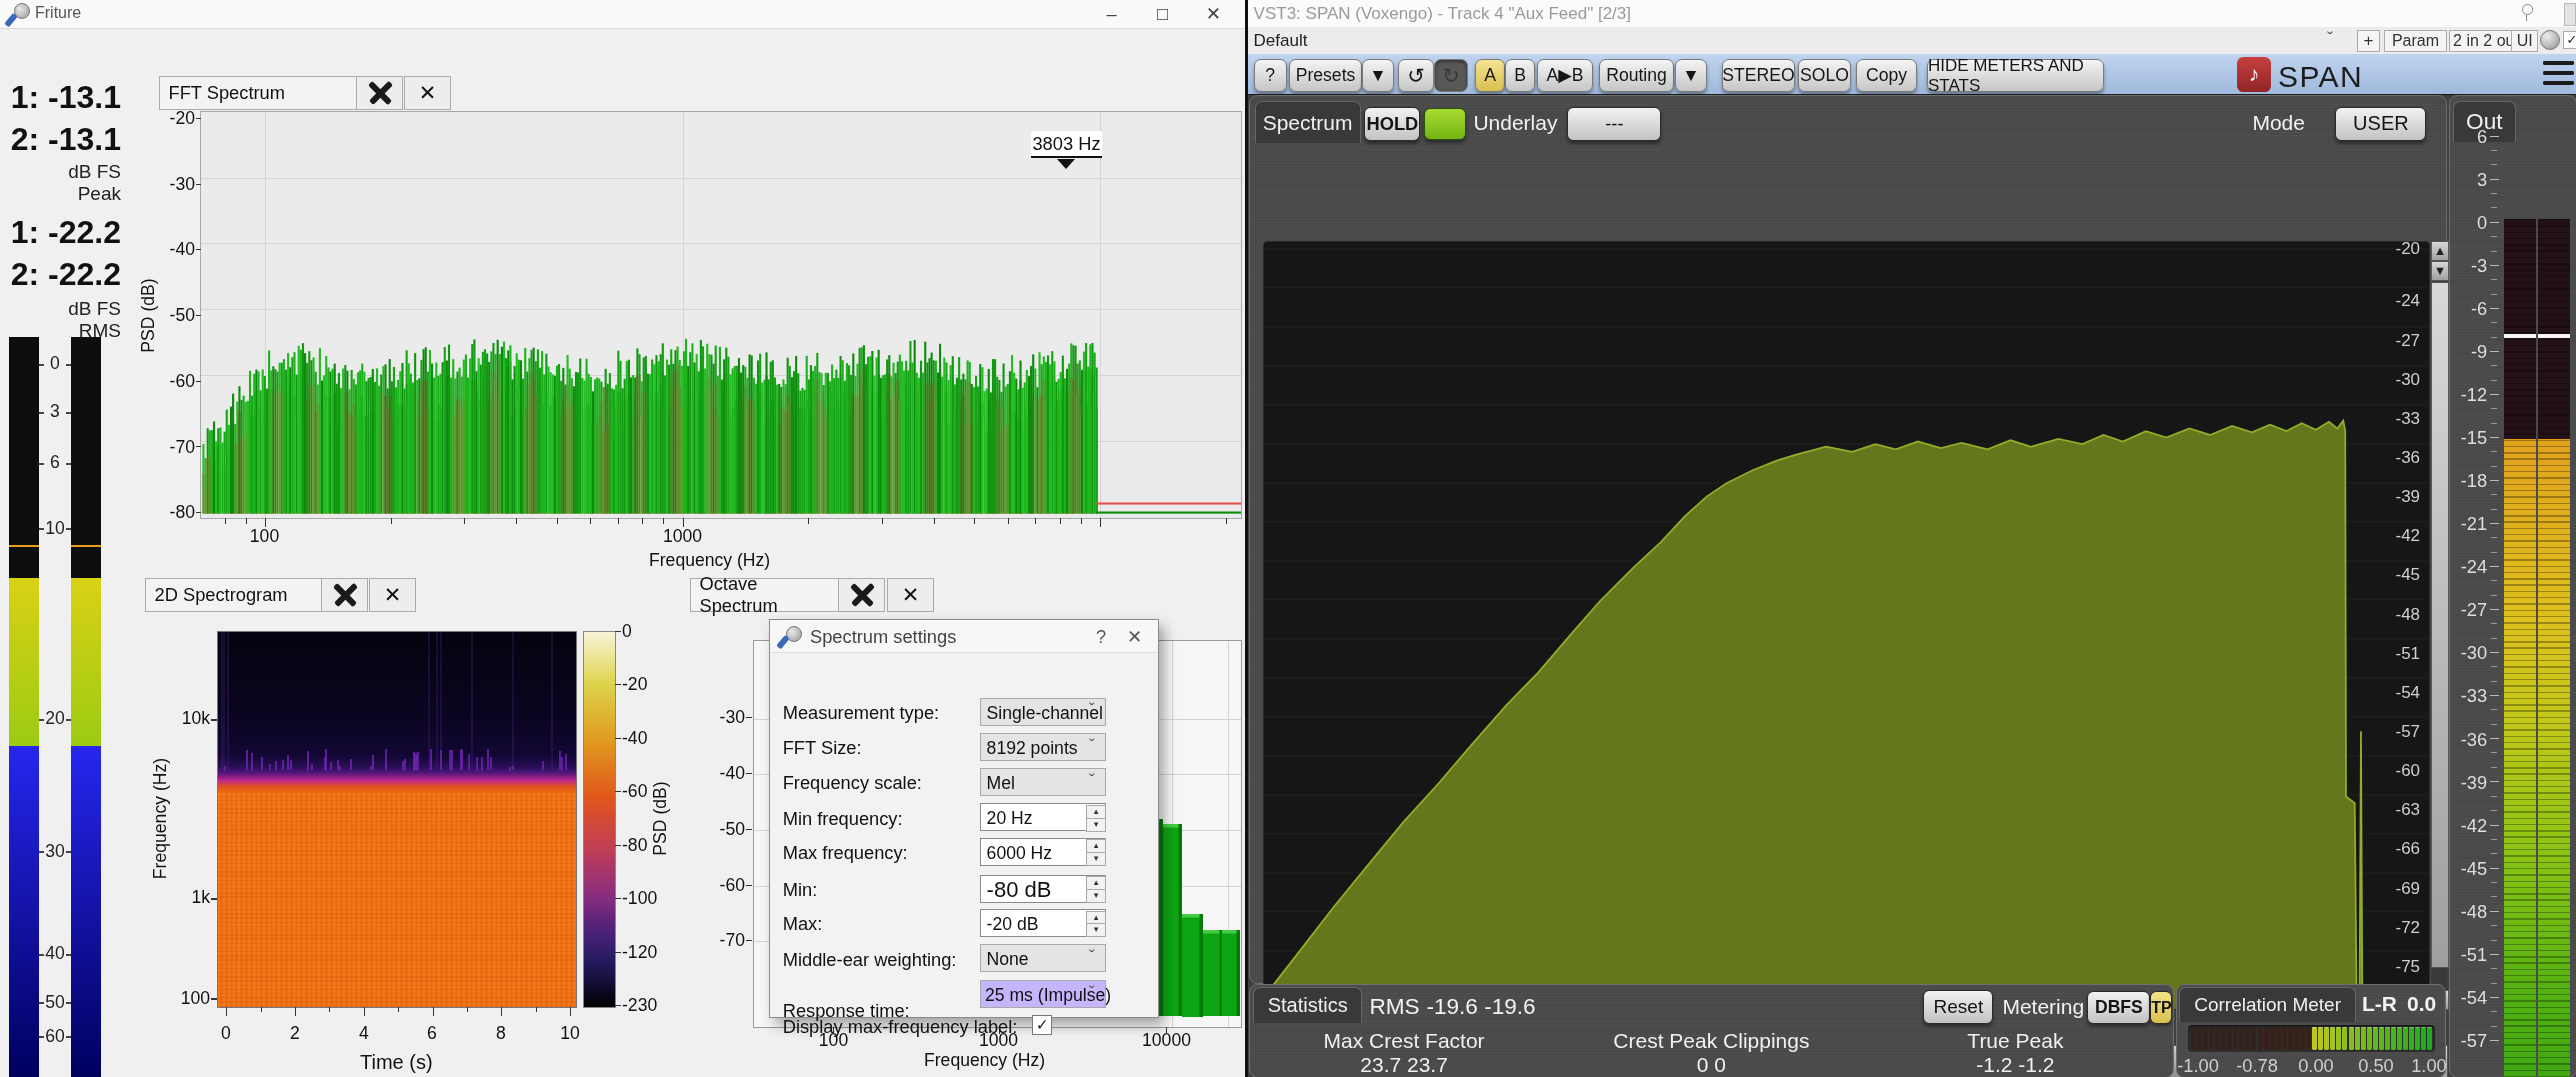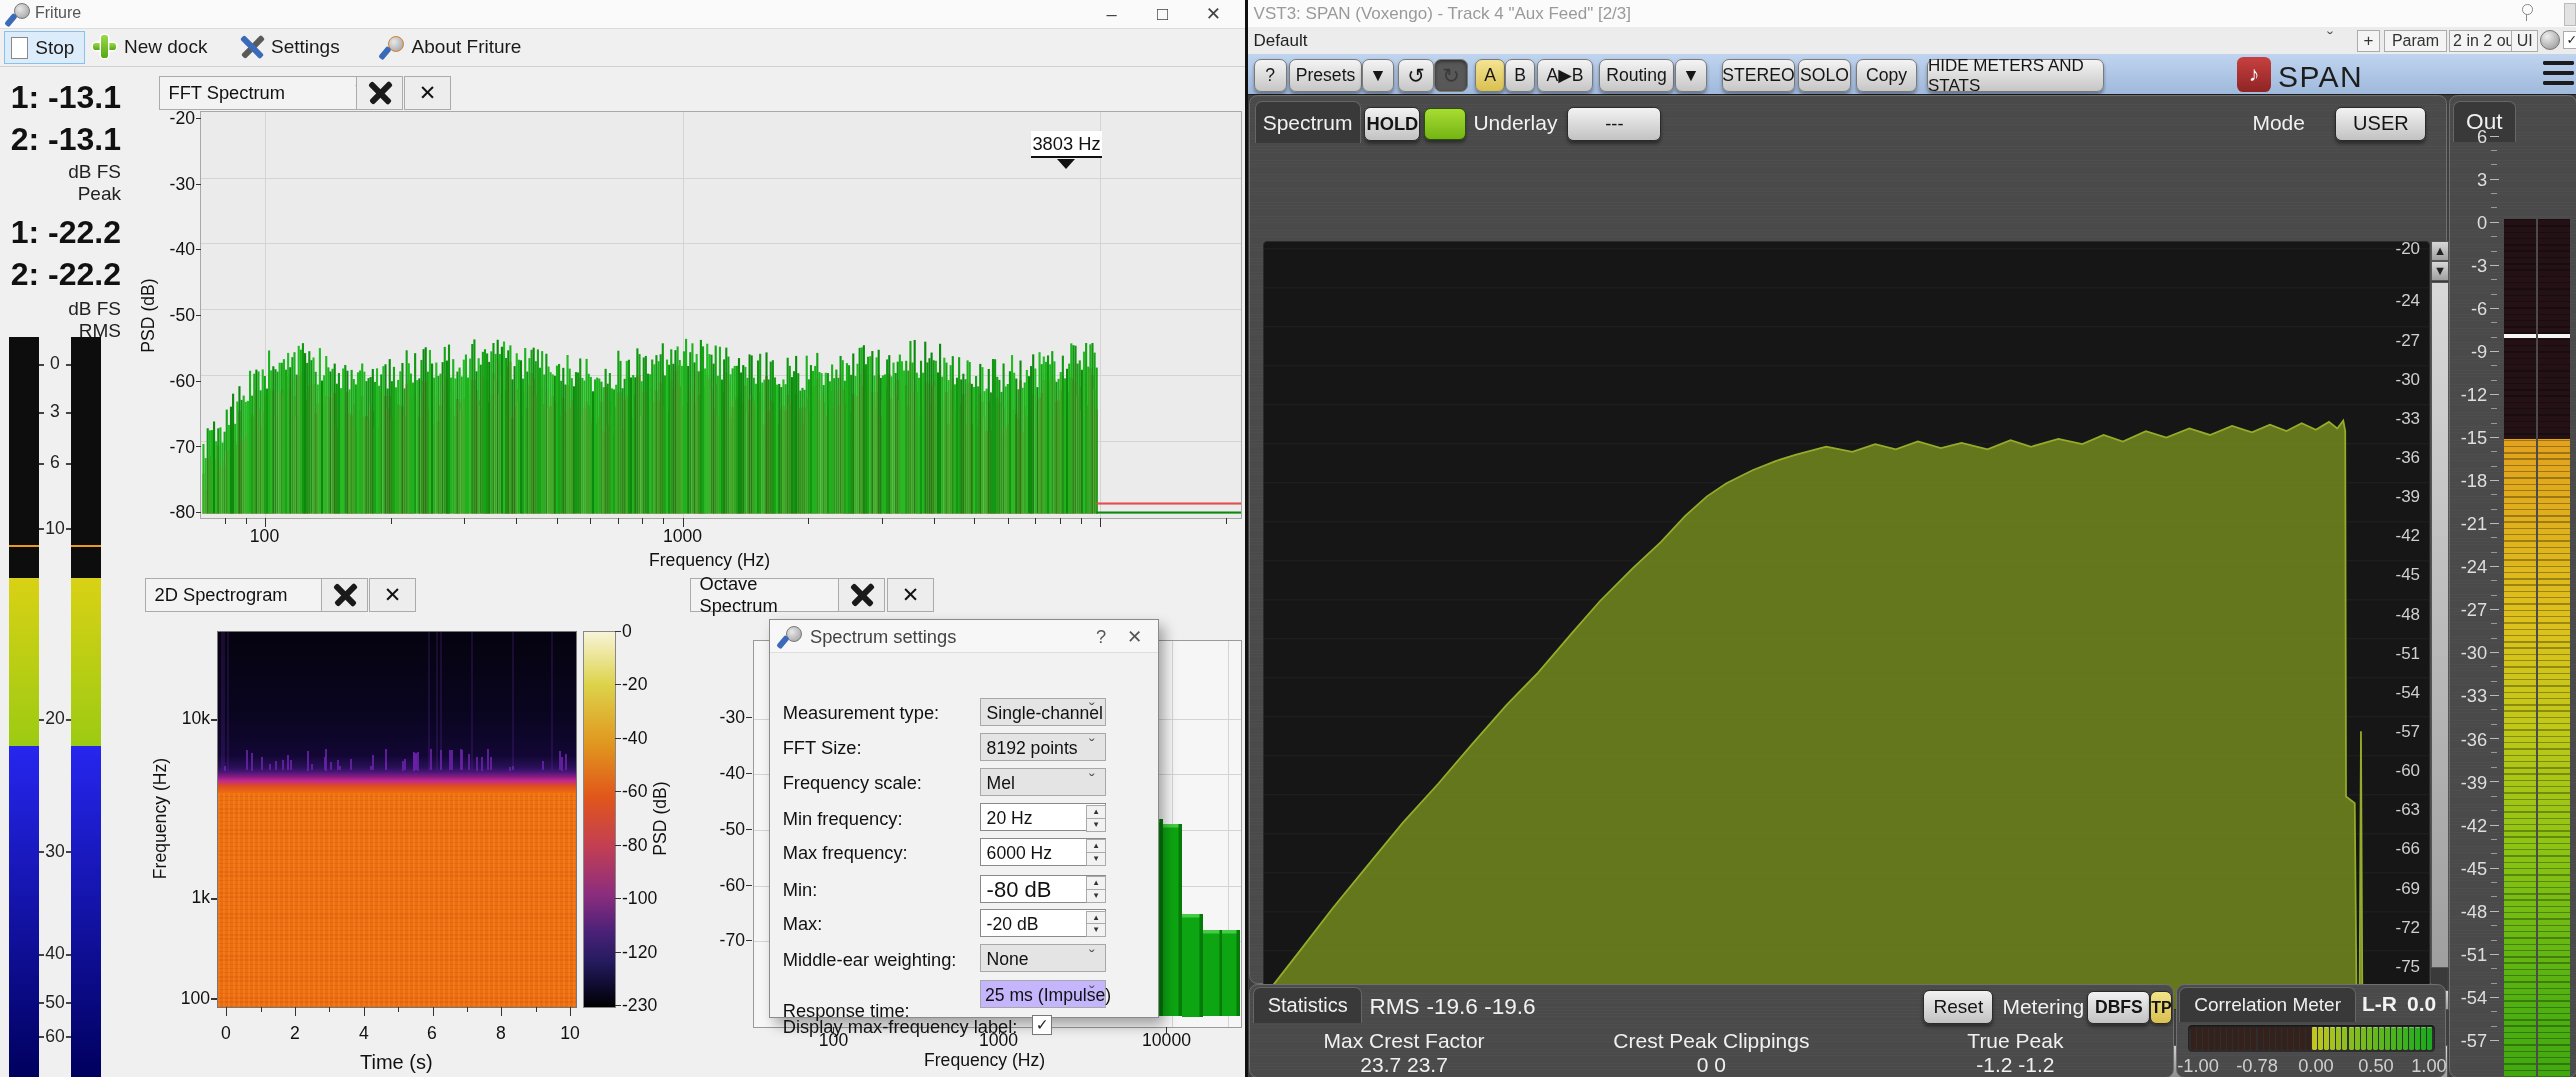--- a/index.html
+++ b/index.html
@@ -89,41 +89,20 @@
 
     <div class="abs ftitlebar">
       <span class="abs micwrap" style="left:7px;top:2.1px;">
         <span class="michead"></span><span class="micstem"></span></span>
       <span class="txt" style="left:35px;top:4.2px;font-size:16px;color:#555;">Friture</span>
       <span class="winbtn" style="left:1086px;">–</span>
       <span class="winbtn" style="left:1137px;">□</span>
       <span class="winbtn" style="left:1188px;">✕</span>
     </div>
 
-    <div class="abs ftoolbar">
-      <div class="tbtn hl" style="left:4.2px;width:68px;">
-        <span style="display:inline-block;width:15.5px;height:20px;background:#fff;border:1.4px solid #888;"></span>
-        <span>Stop</span>
-      </div>
-      <div class="tbtn" style="left:86px;">
-        <span class="plusicon"></span>
-        <span>New dock</span>
-      </div>
-      <div class="tbtn" style="left:233px;">
-        <span class="toolsicon"></span>
-        <span>Settings</span>
-      </div>
-      <div class="tbtn" style="left:375px;">
-        <span class="micwrap mic-orange">
-          <span class="michead"></span>
-            <span class="micstem"></span>
-          </span>
-        <span>About Friture</span>
-      </div>
-    </div>
 
     <div class="bignum" style="top:79px;">1: -13.1</div>
     <div class="bignum" style="top:121px;">2: -13.1</div>
     <div class="smalllab" style="top:161px;">dB FS</div>
     <div class="smalllab" style="top:183px;">Peak</div>
     <div class="bignum" style="top:214px;">1: -22.2</div>
     <div class="bignum" style="top:256px;">2: -22.2</div>
     <div class="smalllab" style="top:298px;">dB FS</div>
     <div class="smalllab" style="top:320px;">RMS</div>
 

